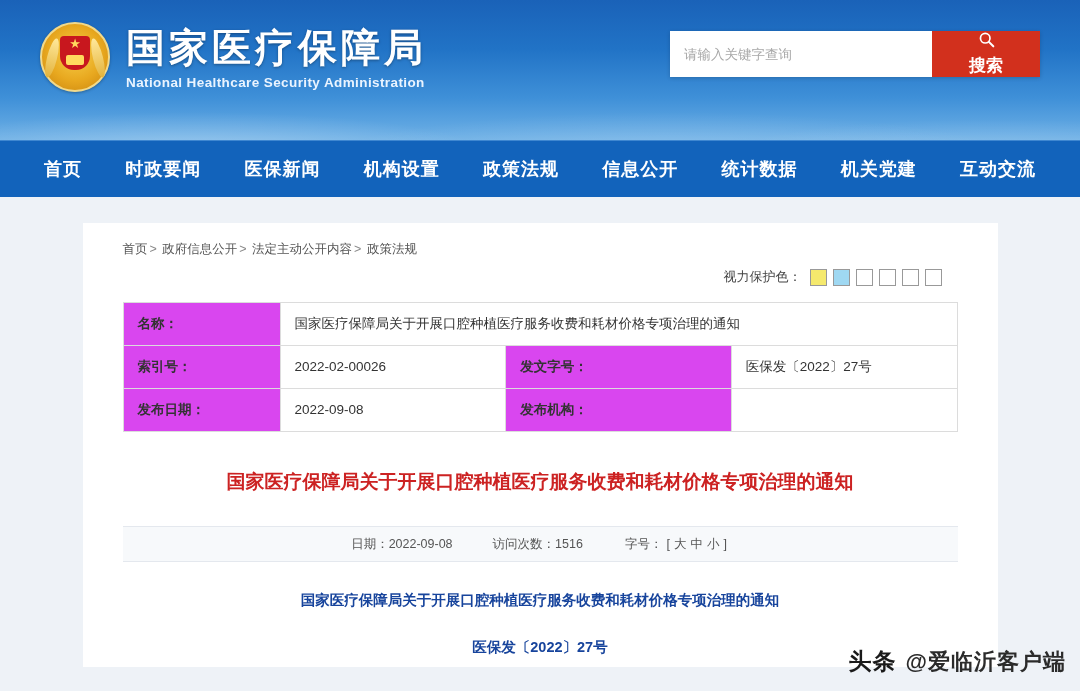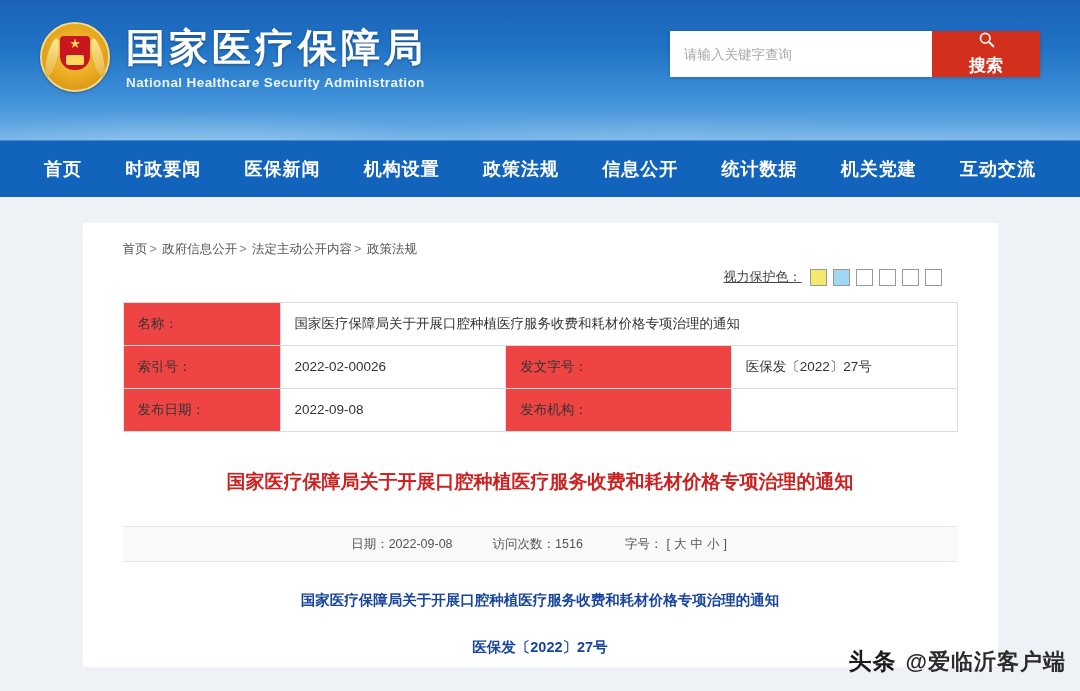--- a/index.html
+++ b/index.html
@@ -201,21 +201,20 @@
   .breadcrumb .sep { color: #888; margin: 0 2px; cursor: default; }
 
   .eye-row {
     display: flex;
     justify-content: flex-end;
     align-items: center;
     font-size: 13px;
     color: #444;
     padding-right: 16px;
     margin-bottom: 16px;
-    text-decoration: underline;
   }
   .eye-swatches { display: flex; gap: 6px; margin-left: 8px; }
   .swatch {
     width: 15px;
     height: 15px;
     border: 1px solid #999;
     cursor: pointer;
     display: inline-block;
   }
 
@@ -226,22 +225,22 @@
     font-size: 13.5px;
     color: #333;
     table-layout: fixed;
   }
   table.meta td {
     border: 1px solid #dcdcdc;
     padding: 11px 14px;
     line-height: 20px;
   }
   table.meta td.label {
-    background: #ef4444;
-    font-weight: normal;
+    background: #d946ef;
+    font-weight: bold;
     width: 128px;
     color: #333;
   }
 
   
   .article-title {
     text-align: center;
     color: #cc2222;
     font-size: 19px;
     font-weight: bold;

